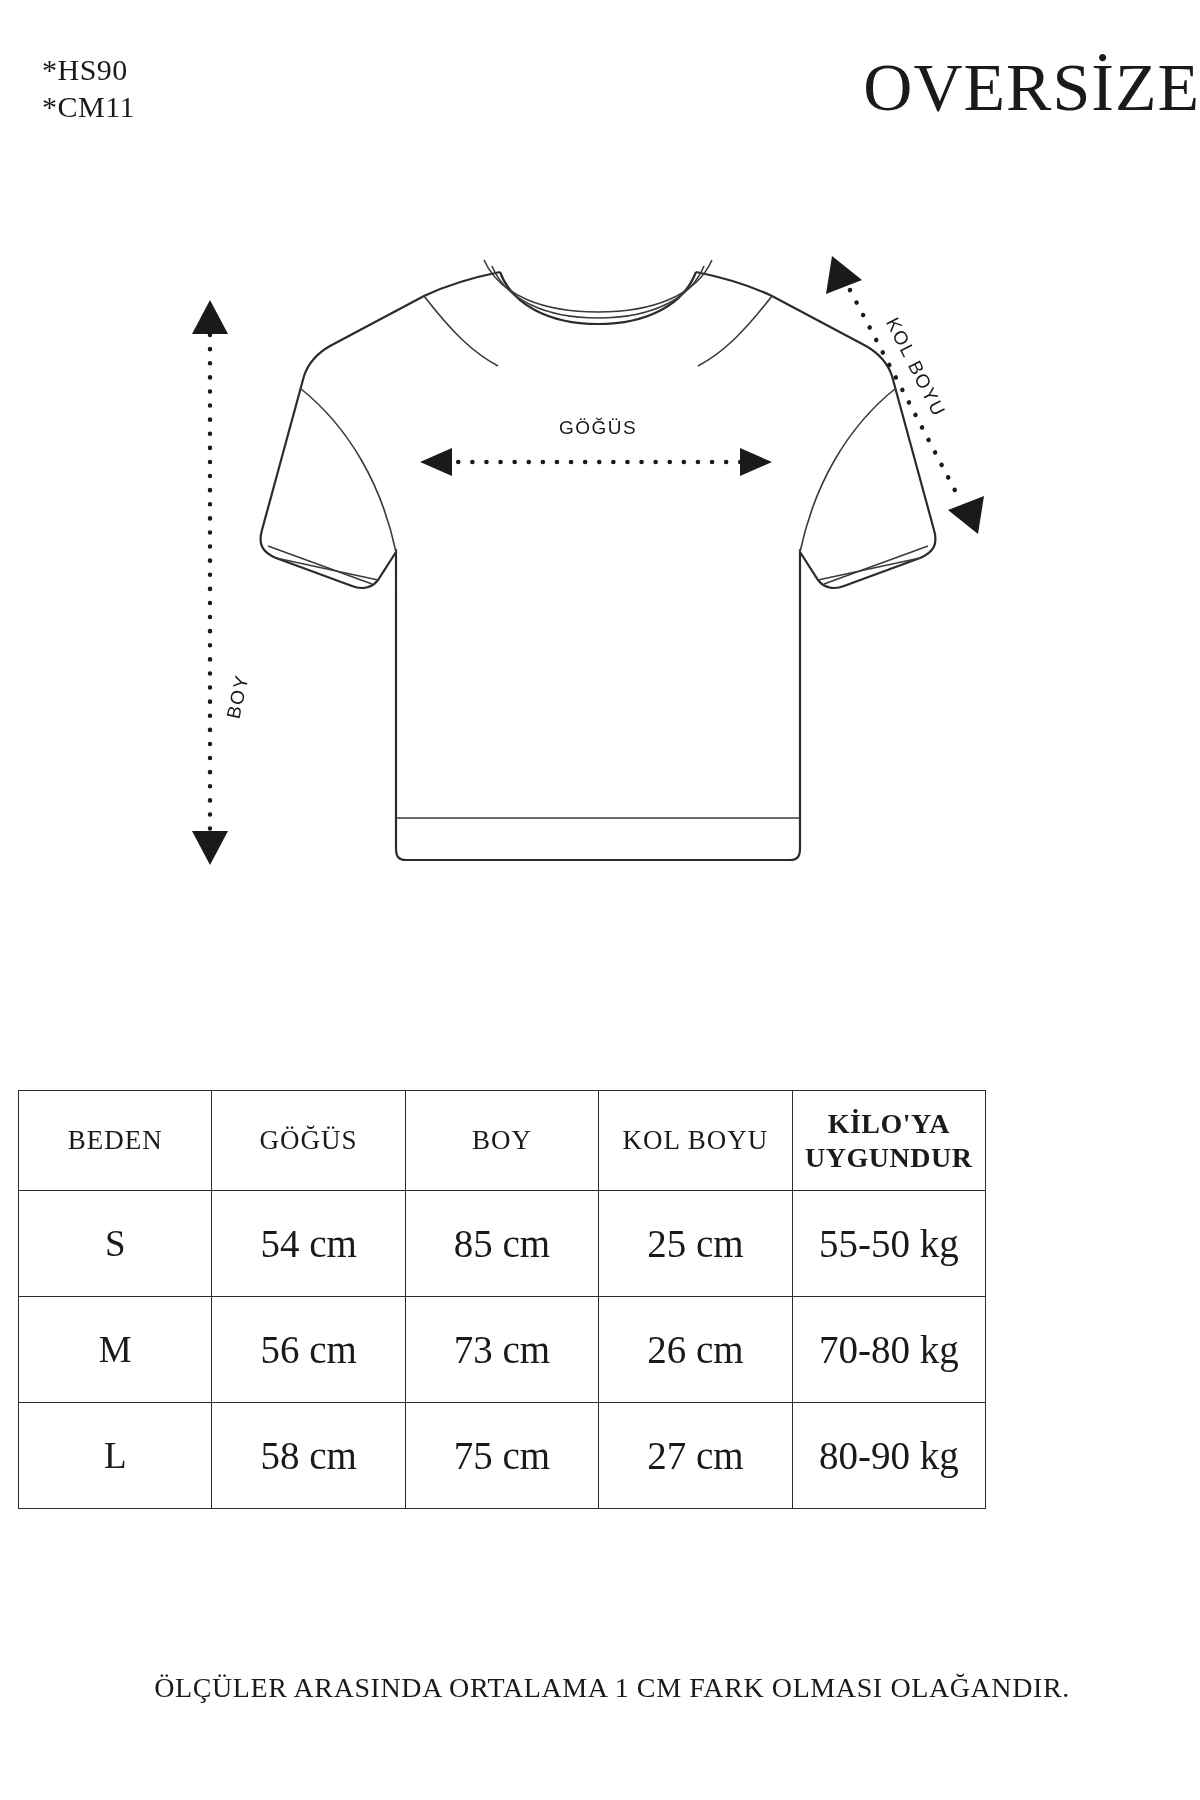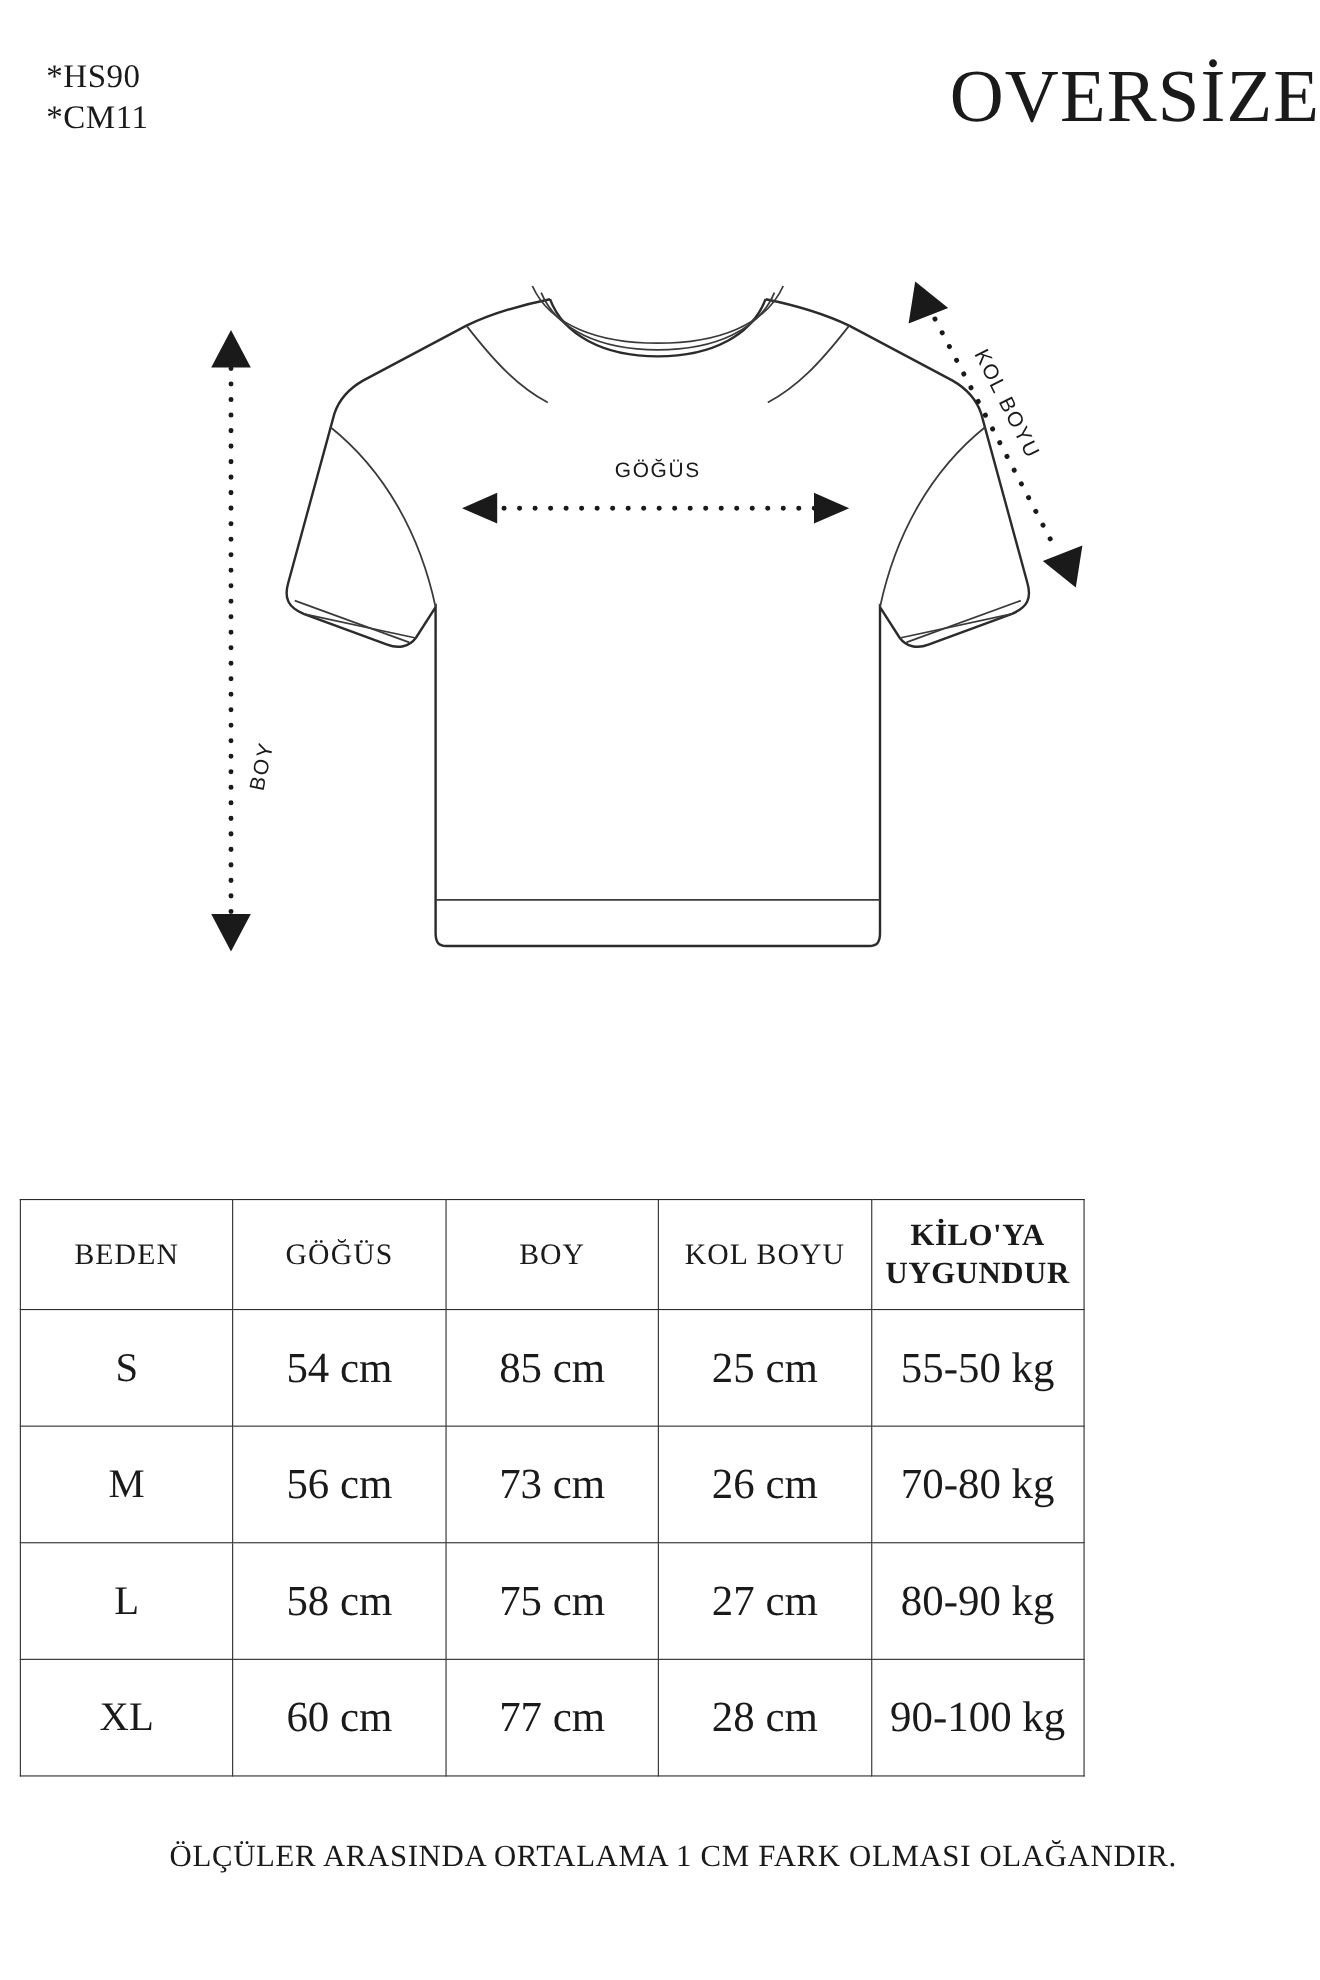--- a/index.html
+++ b/index.html
@@ -246,24 +246,17 @@
         <td>26 cm</td>
         <td>70-80 kg</td>
       </tr>
       <tr>
         <td class="size">L</td>
         <td>58 cm</td>
         <td>75 cm</td>
         <td>27 cm</td>
         <td>80-90 kg</td>
       </tr>
-      <tr>
-        <td class="size">XL</td>
-        <td>60 cm</td>
-        <td>77 cm</td>
-        <td>28 cm</td>
-        <td>90-100 kg</td>
-      </tr>
     </tbody>
   </table>
 </div>
 
 <div class="footnote">ÖLÇÜLER ARASINDA ORTALAMA 1 CM FARK OLMASI OLAĞANDIR.</div>
 
 </body></html>

